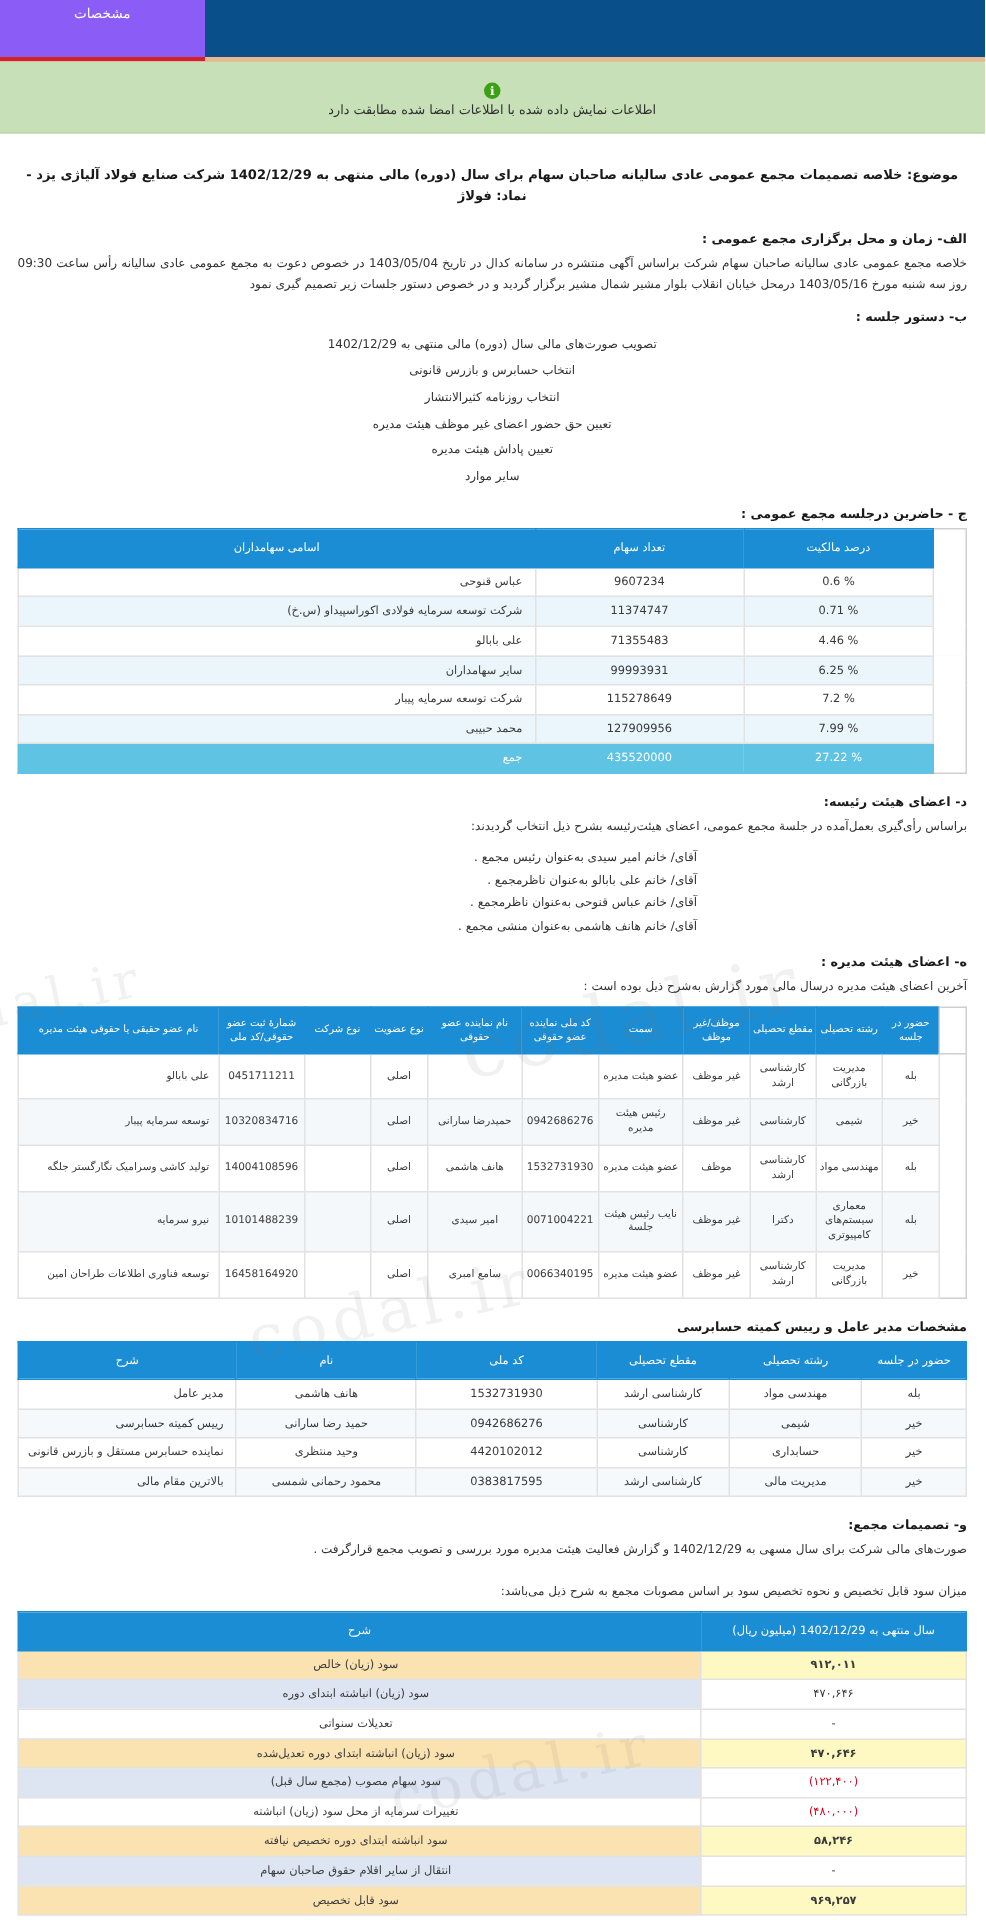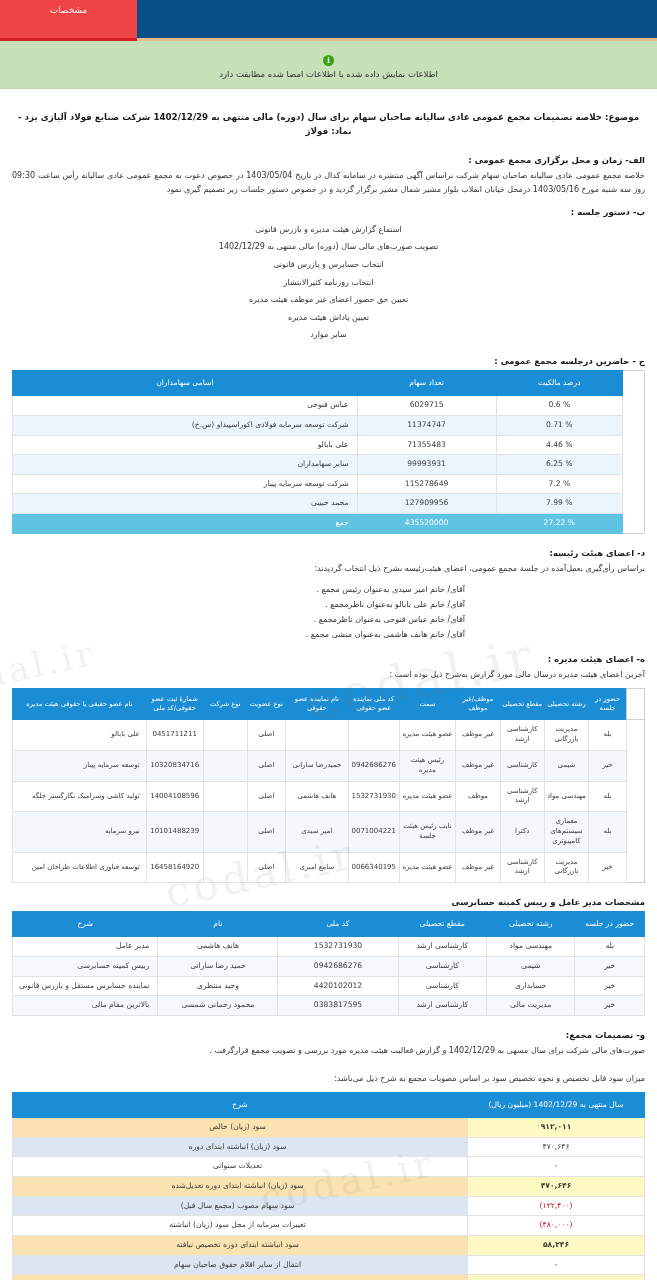--- a/index.html
+++ b/index.html
@@ -22,21 +22,21 @@
     position: relative;
     height: 38px;
     background: #094f8a;
     display: flex;
     flex-direction: row-reverse;
     justify-content: flex-start;
     align-items: stretch;
   }
   .tab {
     width: 137px;
-    background: #ef4444;
+    background: #8b5cf6;
     color: #ffffff;
     font-size: 9px;
     text-align: center;
     padding-top: 5px;
     letter-spacing: .2px;
   }
   .redline {
     height: 3px;
     background: #d42027;
     width: 100%;
@@ -214,21 +214,20 @@
   <div class="wm wm3">codal.ir</div>
   <div class="wm wm4">codal.ir</div>
 
   <div class="subject">موضوع: خلاصه تصميمات مجمع عمومی عادی ساليانه صاحبان سهام برای سال (دوره) مالی منتهی به 1402/12/29 شرکت صنايع فولاد آلياژی يزد - نماد: فولاژ</div>
 
   <div class="sect-title">الف- زمان و محل برگزاری مجمع عمومی :</div>
   <div class="para">خلاصه مجمع عمومی عادی ساليانه صاحبان سهام شرکت براساس آگهی منتشره در سامانه کدال در تاريخ 1403/05/04 در خصوص دعوت به مجمع عمومی عادی ساليانه رأس ساعت 09:30 روز سه شنبه مورخ 1403/05/16 درمحل  خيابان انقلاب بلوار مشير شمال مشير  برگزار گرديد و در خصوص دستور جلسات زير تصميم گيری نمود</div>
 
   <div class="sect-title">ب- دستور جلسه :</div>
   <div class="agenda">
-    <div>استماع گزارش هيئت مديره و بازرس قانونی</div>
     <div>تصويب صورت‌های مالی سال (دوره) مالی منتهی به 1402/12/29</div>
     <div>انتخاب حسابرس و بازرس قانونی</div>
     <div>انتخاب روزنامه کثيرالانتشار</div>
     <div>تعيين حق حضور اعضای غير موظف هيئت مديره</div>
     <div>تعيين پاداش هيئت مديره</div>
     <div>ساير موارد</div>
   </div>
 
   <div class="sect-title">ج - حاضرين درجلسه مجمع عمومی :</div>
   <table class="t-share framed">
@@ -237,21 +236,21 @@
         <th class="pad"></th>
         <th style="width:20%">درصد مالکيت</th>
         <th style="width:22%">تعداد سهام</th>
         <th>اسامی سهامداران</th>
       </tr>
     </thead>
     <tbody>
       <tr>
         <td class="pad"></td>
         <td>% 0.6</td>
-        <td>6029715</td>
+        <td>9607234</td>
         <td class="name">عباس قنوحی</td>
       </tr>
       <tr>
         <td class="pad"></td>
         <td>% 0.71</td>
         <td>11374747</td>
         <td class="name">شرکت توسعه سرمايه فولادی اکوراسپيداو (س.خ)</td>
       </tr>
       <tr>
         <td class="pad"></td>

